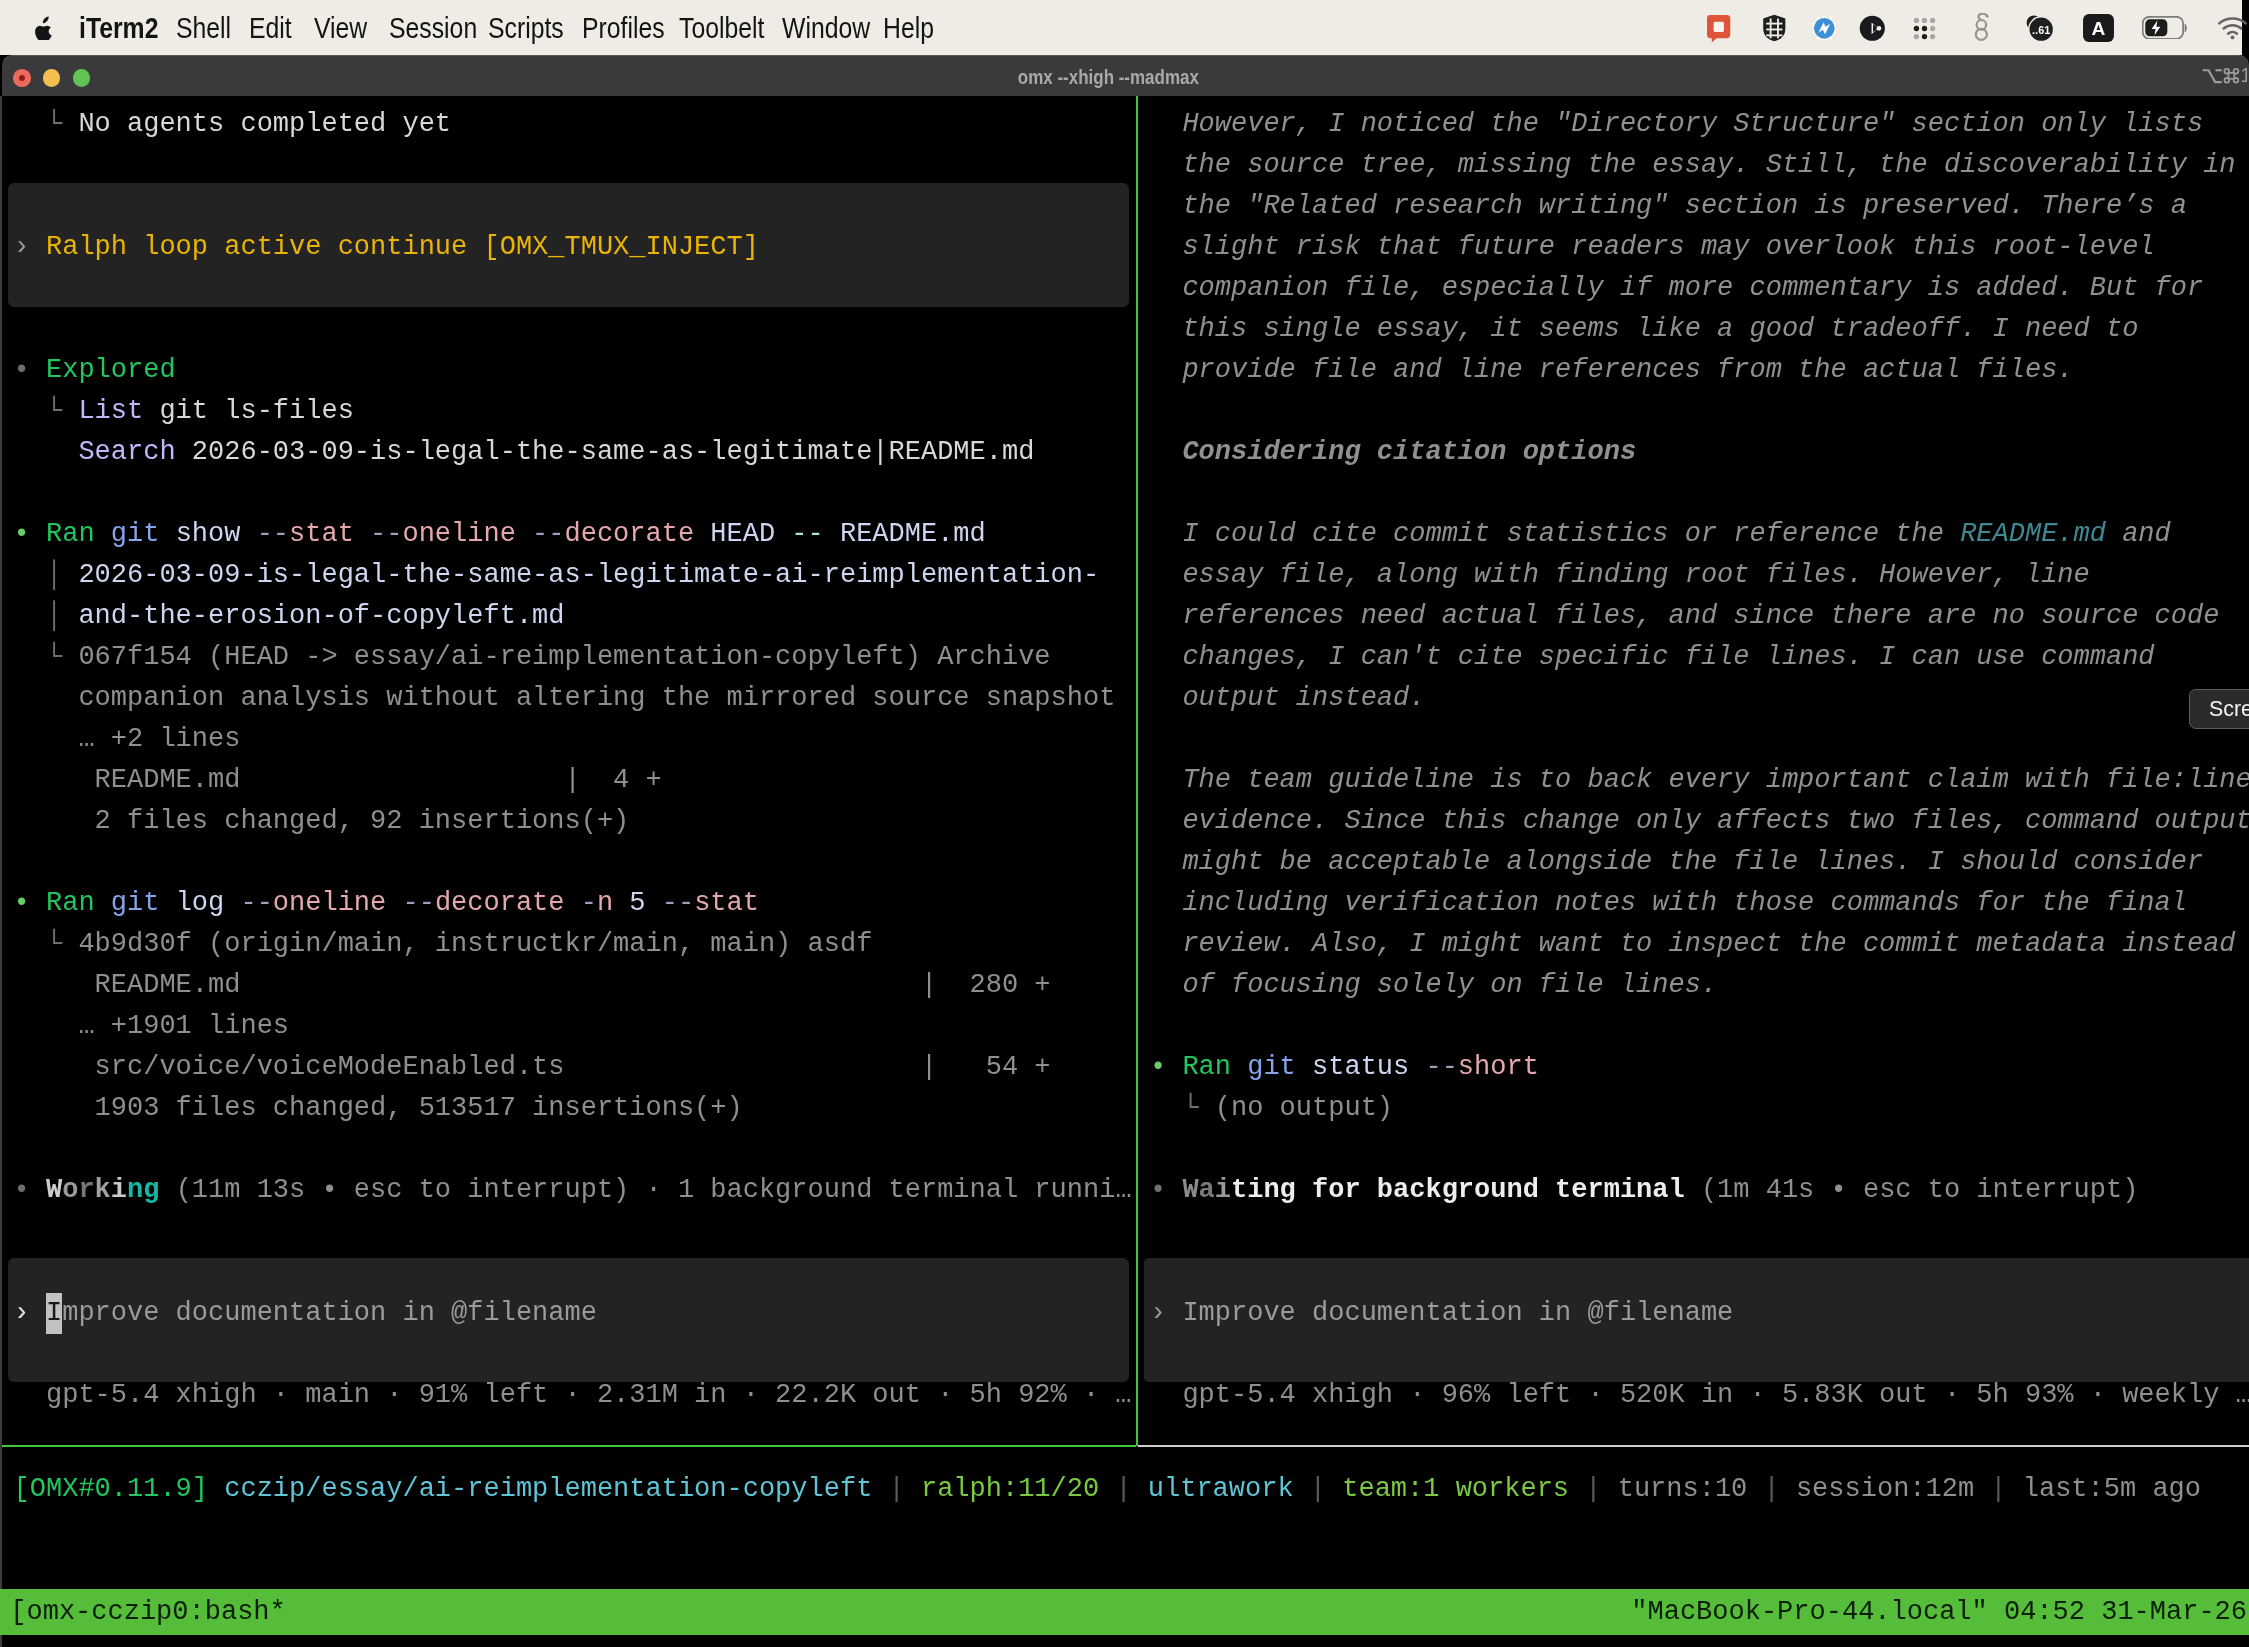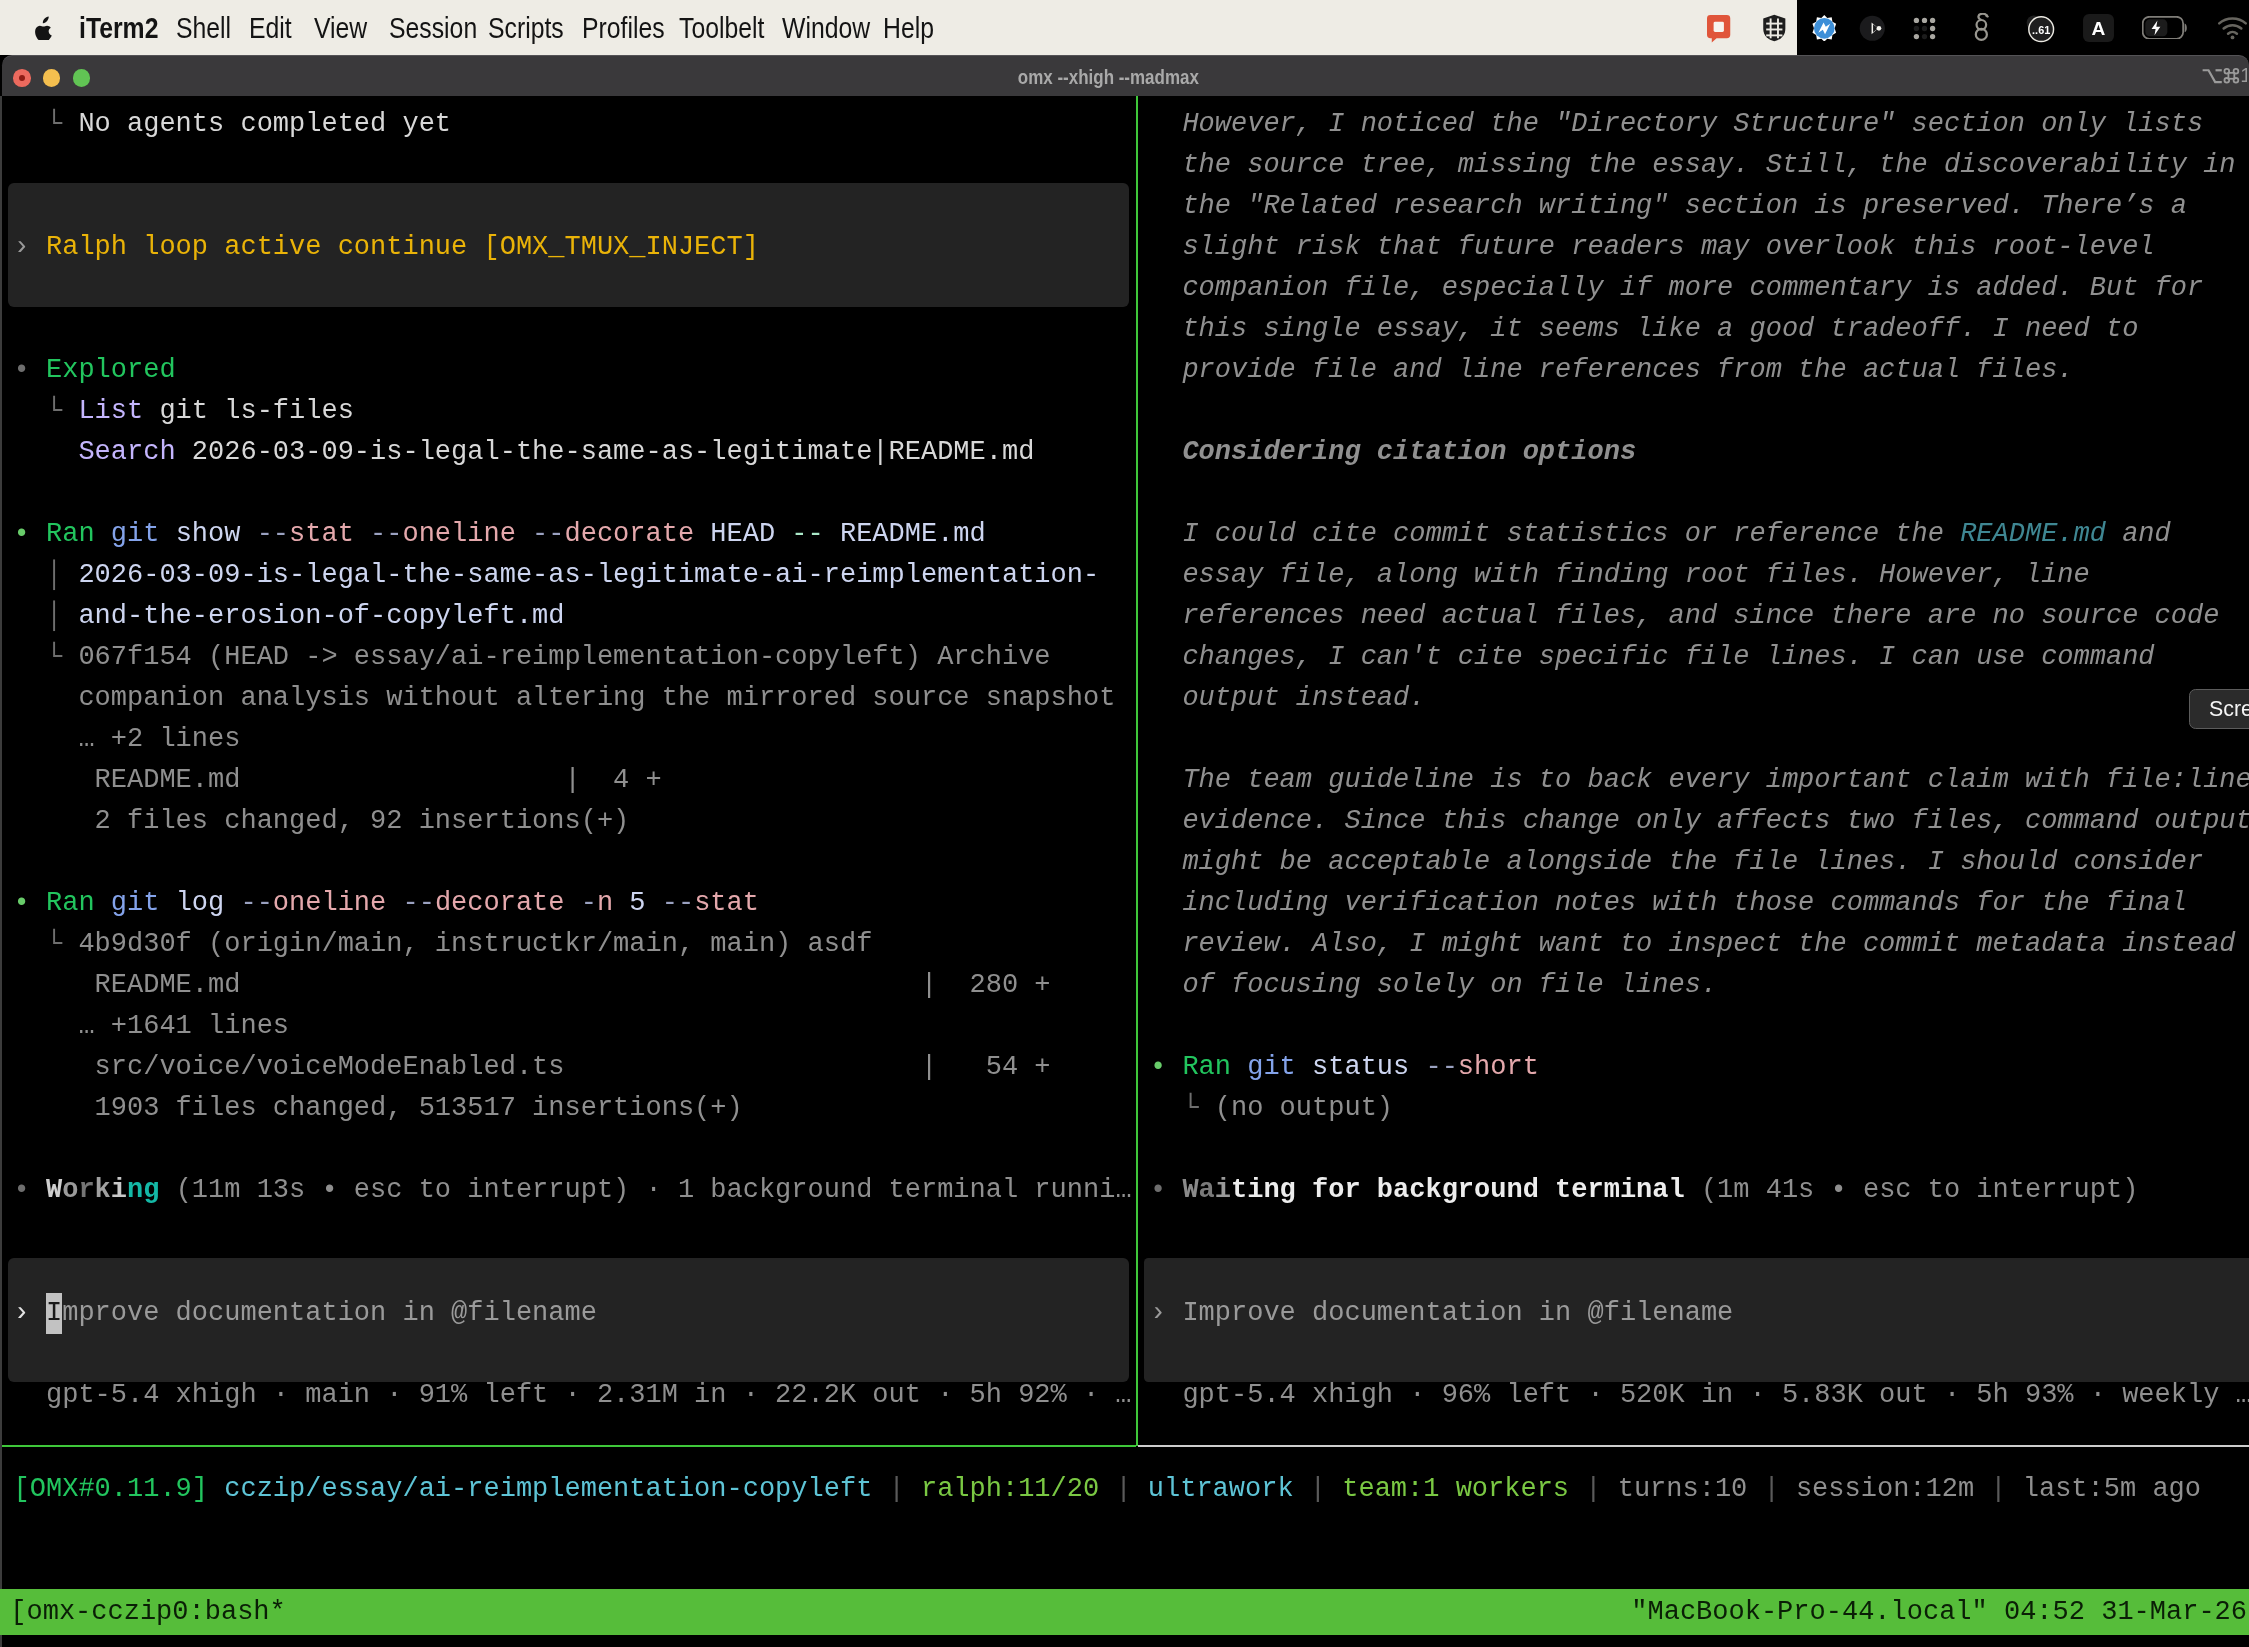--- a/index.html
+++ b/index.html
@@ -1,15 +1,15 @@
 <!DOCTYPE html>
 <html style="font-size:11.8px"><head><meta charset="utf-8"><style>
 html,body{margin:0;padding:0;background:#000;}
 body{width:2250px;height:1648px;position:relative;overflow:hidden;}
-#menubar{position:absolute;left:0;top:0;width:1797px;height:55px;background:#eeece5;font-family:"Liberation Sans",sans-serif;color:#141414;}
+#menubar{position:absolute;left:0;top:0;width:2242px;height:55px;background:#eeece5;font-family:"Liberation Sans",sans-serif;color:#141414;}
 .mi{position:absolute;top:0;height:55px;line-height:56px;font-size:29.5px;transform:scaleX(0.84);transform-origin:left center;}
 #titlebar{position:absolute;left:1.5px;top:55px;width:2247px;height:41px;background:#3a393b;border-radius:10.3px 10.3px 0 0;border-top:0.7px solid #545356;box-sizing:border-box;}
 .tl{position:absolute;top:13.3px;width:17.7px;height:17.7px;border-radius:50%;}
 #wtitle{position:absolute;left:0;top:55px;width:2250px;height:41px;line-height:43px;text-align:center;font-family:"Liberation Sans",sans-serif;font-size:20.7px;font-weight:bold;color:#a9a9a9;}
 #term{position:absolute;left:0;top:96px;width:2250px;height:1552px;background:#000;}
 pre{margin:4px;position:absolute;font-family:"Liberation Mono",monospace;font-size:27px;line-height:41px;color:#d8d8d8;}
 .box{position:absolute;background:#232323;border-radius:5.9px;}
 .b{font-weight:normal;color:#22c55e;}
 .gy{color:#8f8f8f;}
 .g2{color:#9a9a9a;}
@@ -162,21 +162,21 @@
   <span class="tree">│</span> <span class="lav">and-the-erosion-of-copyleft.md</span>
   <span class="tree">└</span> <span class="gy">067f154 (HEAD -&gt; essay/ai-reimplementation-copyleft) Archive</span>
     <span class="gy">companion analysis without altering the mirrored source snapshot</span>
     <span class="gy">… +2 lines</span>
      <span class="gy">README.md                    |  4 +</span>
      <span class="gy">2 files changed, 92 insertions(+)</span>
 
 <span class="gb">•</span> <span class="b">Ran</span> <span class="blu">git</span> <span class="lav">log</span> <span class="dsh">--</span><span class="pk">oneline</span> <span class="dsh">--</span><span class="pk">decorate</span> <span class="dsh">-</span><span class="pk">n</span> <span class="lav">5</span> <span class="dsh">--</span><span class="pk">stat</span>
   <span class="tree">└</span> <span class="gy">4b9d30f (origin/main, instructkr/main, main) asdf</span>
      <span class="gy">README.md                                          |  280 +</span>
-    <span class="gy">… +1641 lines</span>
+    <span class="gy">… +1901 lines</span>
      <span class="gy">src/voice/voiceModeEnabled.ts                      |   54 +</span>
      <span class="gy">1903 files changed, 513517 insertions(+)</span>
 
 <span class="tree">•</span> <span style="font-weight:bold"><span style="color:#cfcfcf">W</span><span style="color:#9a9a9a">o</span><span style="color:#757575">r</span><span style="color:#a0a0a0">k</span><span style="color:#c8c8c8">i</span><span style="color:#14b8a6">ng</span></span> <span class="gy">(11m 13s • esc to interrupt) · 1 background terminal runni…</span>
 
 
 <span style="color:#e3e3e3">›</span> <span class="cur">I</span><span class="g2">mprove documentation in @filename</span>
 
   <span class="gy">gpt-5.4 xhigh · main · 91% left · 2.31M in · 22.2K out · 5h 92% · …</span></pre>
   <pre id="rpane" style="left:1146px;top:4.4px;"><span class="ital">  However, I noticed the "Directory Structure" section only lists

